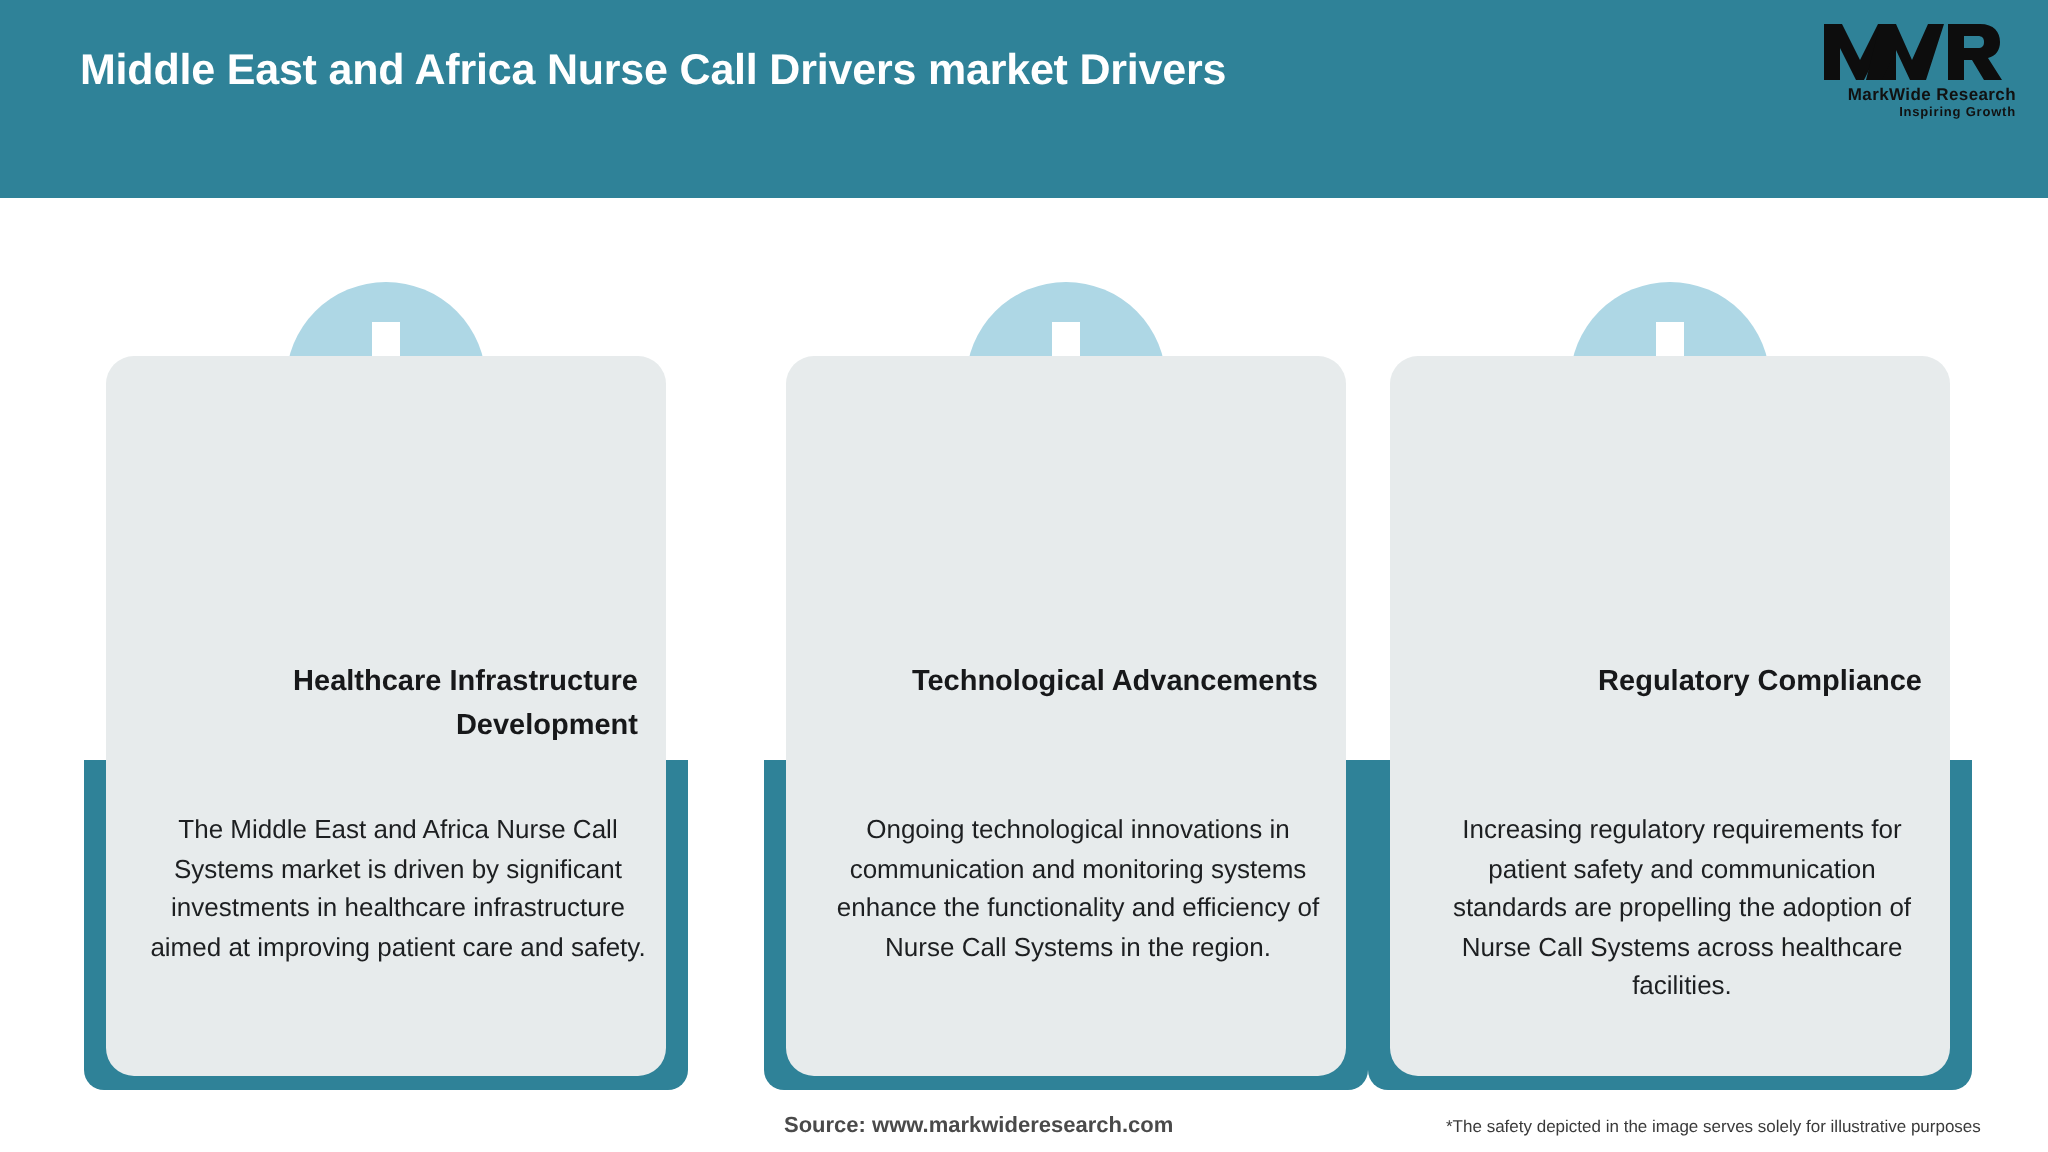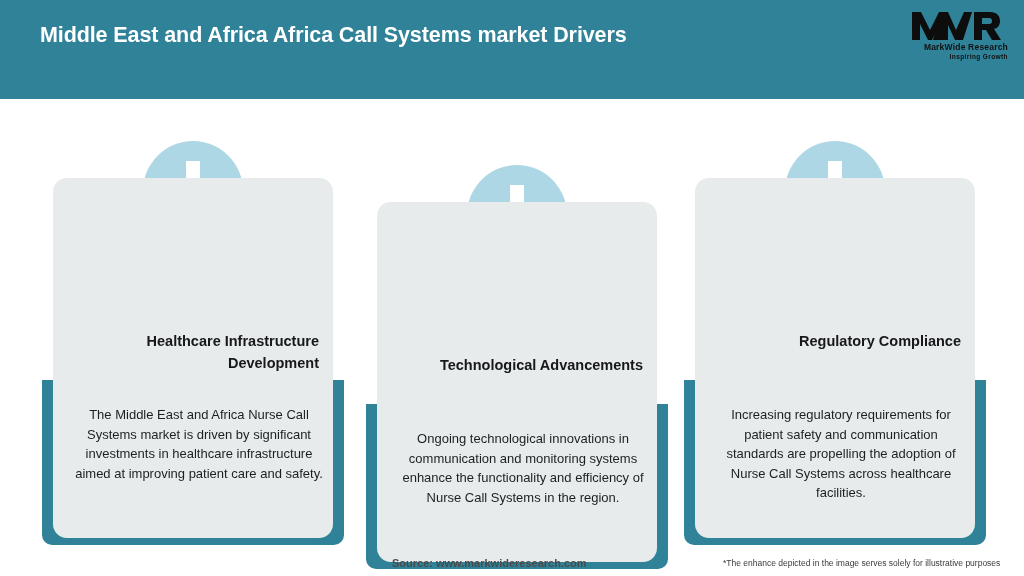--- a/index.html
+++ b/index.html
@@ -78,21 +78,21 @@
     width: 1024px;
     height: 440px;
   }
   .card-wrap {
     position: absolute;
     top: 0;
     width: 302px;
     height: 446px;
   }
   .card-wrap.c1 { left: 42px; }
-  .card-wrap.c2 { left: 366px; margin-top: 24px; }
+  .card-wrap.c2 { left: 382px; }
   .card-wrap.c3 { left: 684px; }
 
   
   .card-shadow {
     position: absolute;
     left: 0;
     top: 281px;
     width: 302px;
     height: 165px;
     background: #2f8298;
@@ -170,21 +170,21 @@
     top: 558px;
     font-size: 8.5px;
     color: #3a3a3a;
     white-space: nowrap;
   }
 </style>
 </head>
 <body>
 
 <div class="header">
-  <div class="header-title">Middle East and Africa Africa Call Systems market Drivers</div>
+  <div class="header-title">Middle East and Africa Nurse Call Drivers market Drivers</div>
 
   <div class="logo">
     <svg class="logo-mark" viewBox="0 0 92 34">
 
       <polygon points="2,32 2,4 11,4 20,22 29,4 38,4 38,32 30,32 30,16 22,32 18,32 10,16 10,32" fill="#0d0d0d"></polygon>
 
       <polygon points="30,4 38,4 46,22 54,4 62,4 53,32 45,32 38,17 31,32 23,32" fill="#0d0d0d"></polygon>
 
       <path d="M64,4 L80,4 C87,4 90,8 90,13 C90,17 88,20 84,21 L91,32 L82,32 L76,22 L72,22 L72,32 L64,32 Z M72,10 L72,16 L79,16 C81,16 82,15 82,13 C82,11 81,10 79,10 Z" fill="#0d0d0d"></path>
     </svg>
@@ -230,13 +230,13 @@
     </div>
     <div class="card">
       <div class="card-title">Regulatory Compliance</div>
       <div class="card-body">Increasing regulatory requirements for patient safety and communication standards are propelling the adoption of Nurse Call Systems across healthcare facilities.</div>
     </div>
   </div>
 
 </div>
 
 <div class="footer-source">Source: www.markwideresearch.com</div>
-<div class="footer-note">*The enhance depicted in the image serves solely for illustrative purposes</div>
+<div class="footer-note">*The safety depicted in the image serves solely for illustrative purposes</div>
 
 </body></html>

